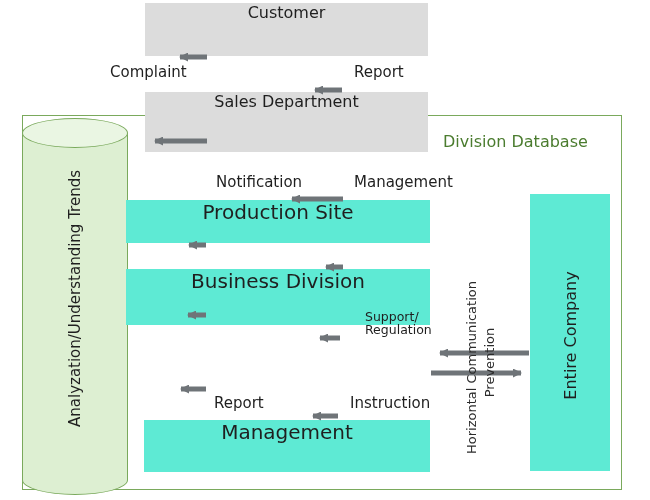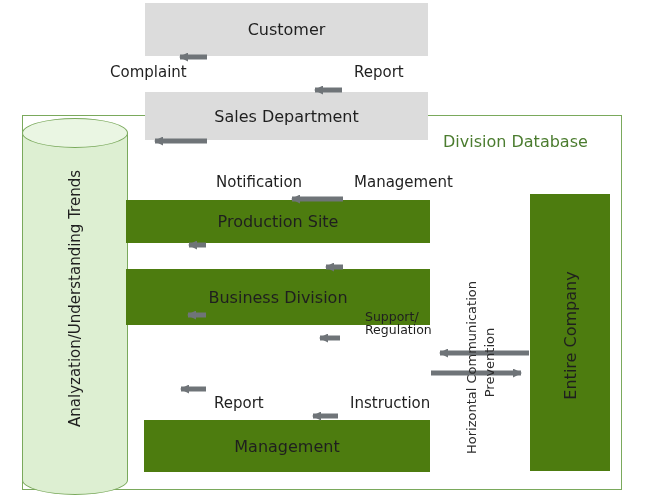--- a/index.html
+++ b/index.html
@@ -13,33 +13,32 @@
     height: 500px;
     background: #ffffff;
     font-family: "DejaVu Sans", "Liberation Sans", sans-serif;
     overflow: hidden;
   }
 
   
   .box {
     position: absolute;
     display: flex;
-    align-items: center;
     justify-content: center;
     box-sizing: border-box;
   }
   .box-gray {
     background: #dcdcdc;
     color: #1f1f1f;
     font-size: 16px;
   }
   .box-green {
-    background: #4d7c0f;
-    color: #1f1f1f;
-    font-size: 16px;
+    background: #5eead4;
+    color: #1f1f1f;
+    font-size: 20px;
   }
 
   
   .container-border {
     position: absolute;
     border: 1.4px solid #7aa95c;
     box-sizing: border-box;
     background: transparent;
   }
 
@@ -131,21 +130,21 @@
     <div class="cylinder-bottom" style="top:347px; width:106px; height:30px;"></div>
     <div class="cylinder-body" style="top:15px; width:106px; height:347px;"></div>
     <div class="cylinder-top" style="top:0px; width:106px; height:30px;"></div>
   </div>
   <div class="cylinder-label" style="left:-45px; top:298px; width:240px; text-align:center; transform:rotate(-90deg);">Analyzation/Understanding Trends</div>
 
   <div class="box box-gray" style="left:145px; top:3px; width:283px; height:53px;">
     <span>Customer</span>
   </div>
 
-  <div class="box box-gray" style="left:145px; top:92px; width:283px; height:48px;">
+  <div class="box box-gray" style="left:145px; top:92px; width:283px; height:60px;">
     <span>Sales Department</span>
   </div>
 
   <div class="box box-green" style="left:126px; top:200px; width:304px; height:43px;">
     <span>Production Site</span>
   </div>
 
   <div class="box box-green" style="left:126px; top:269px; width:304px; height:56px;">
     <span>Business Division</span>
   </div>

